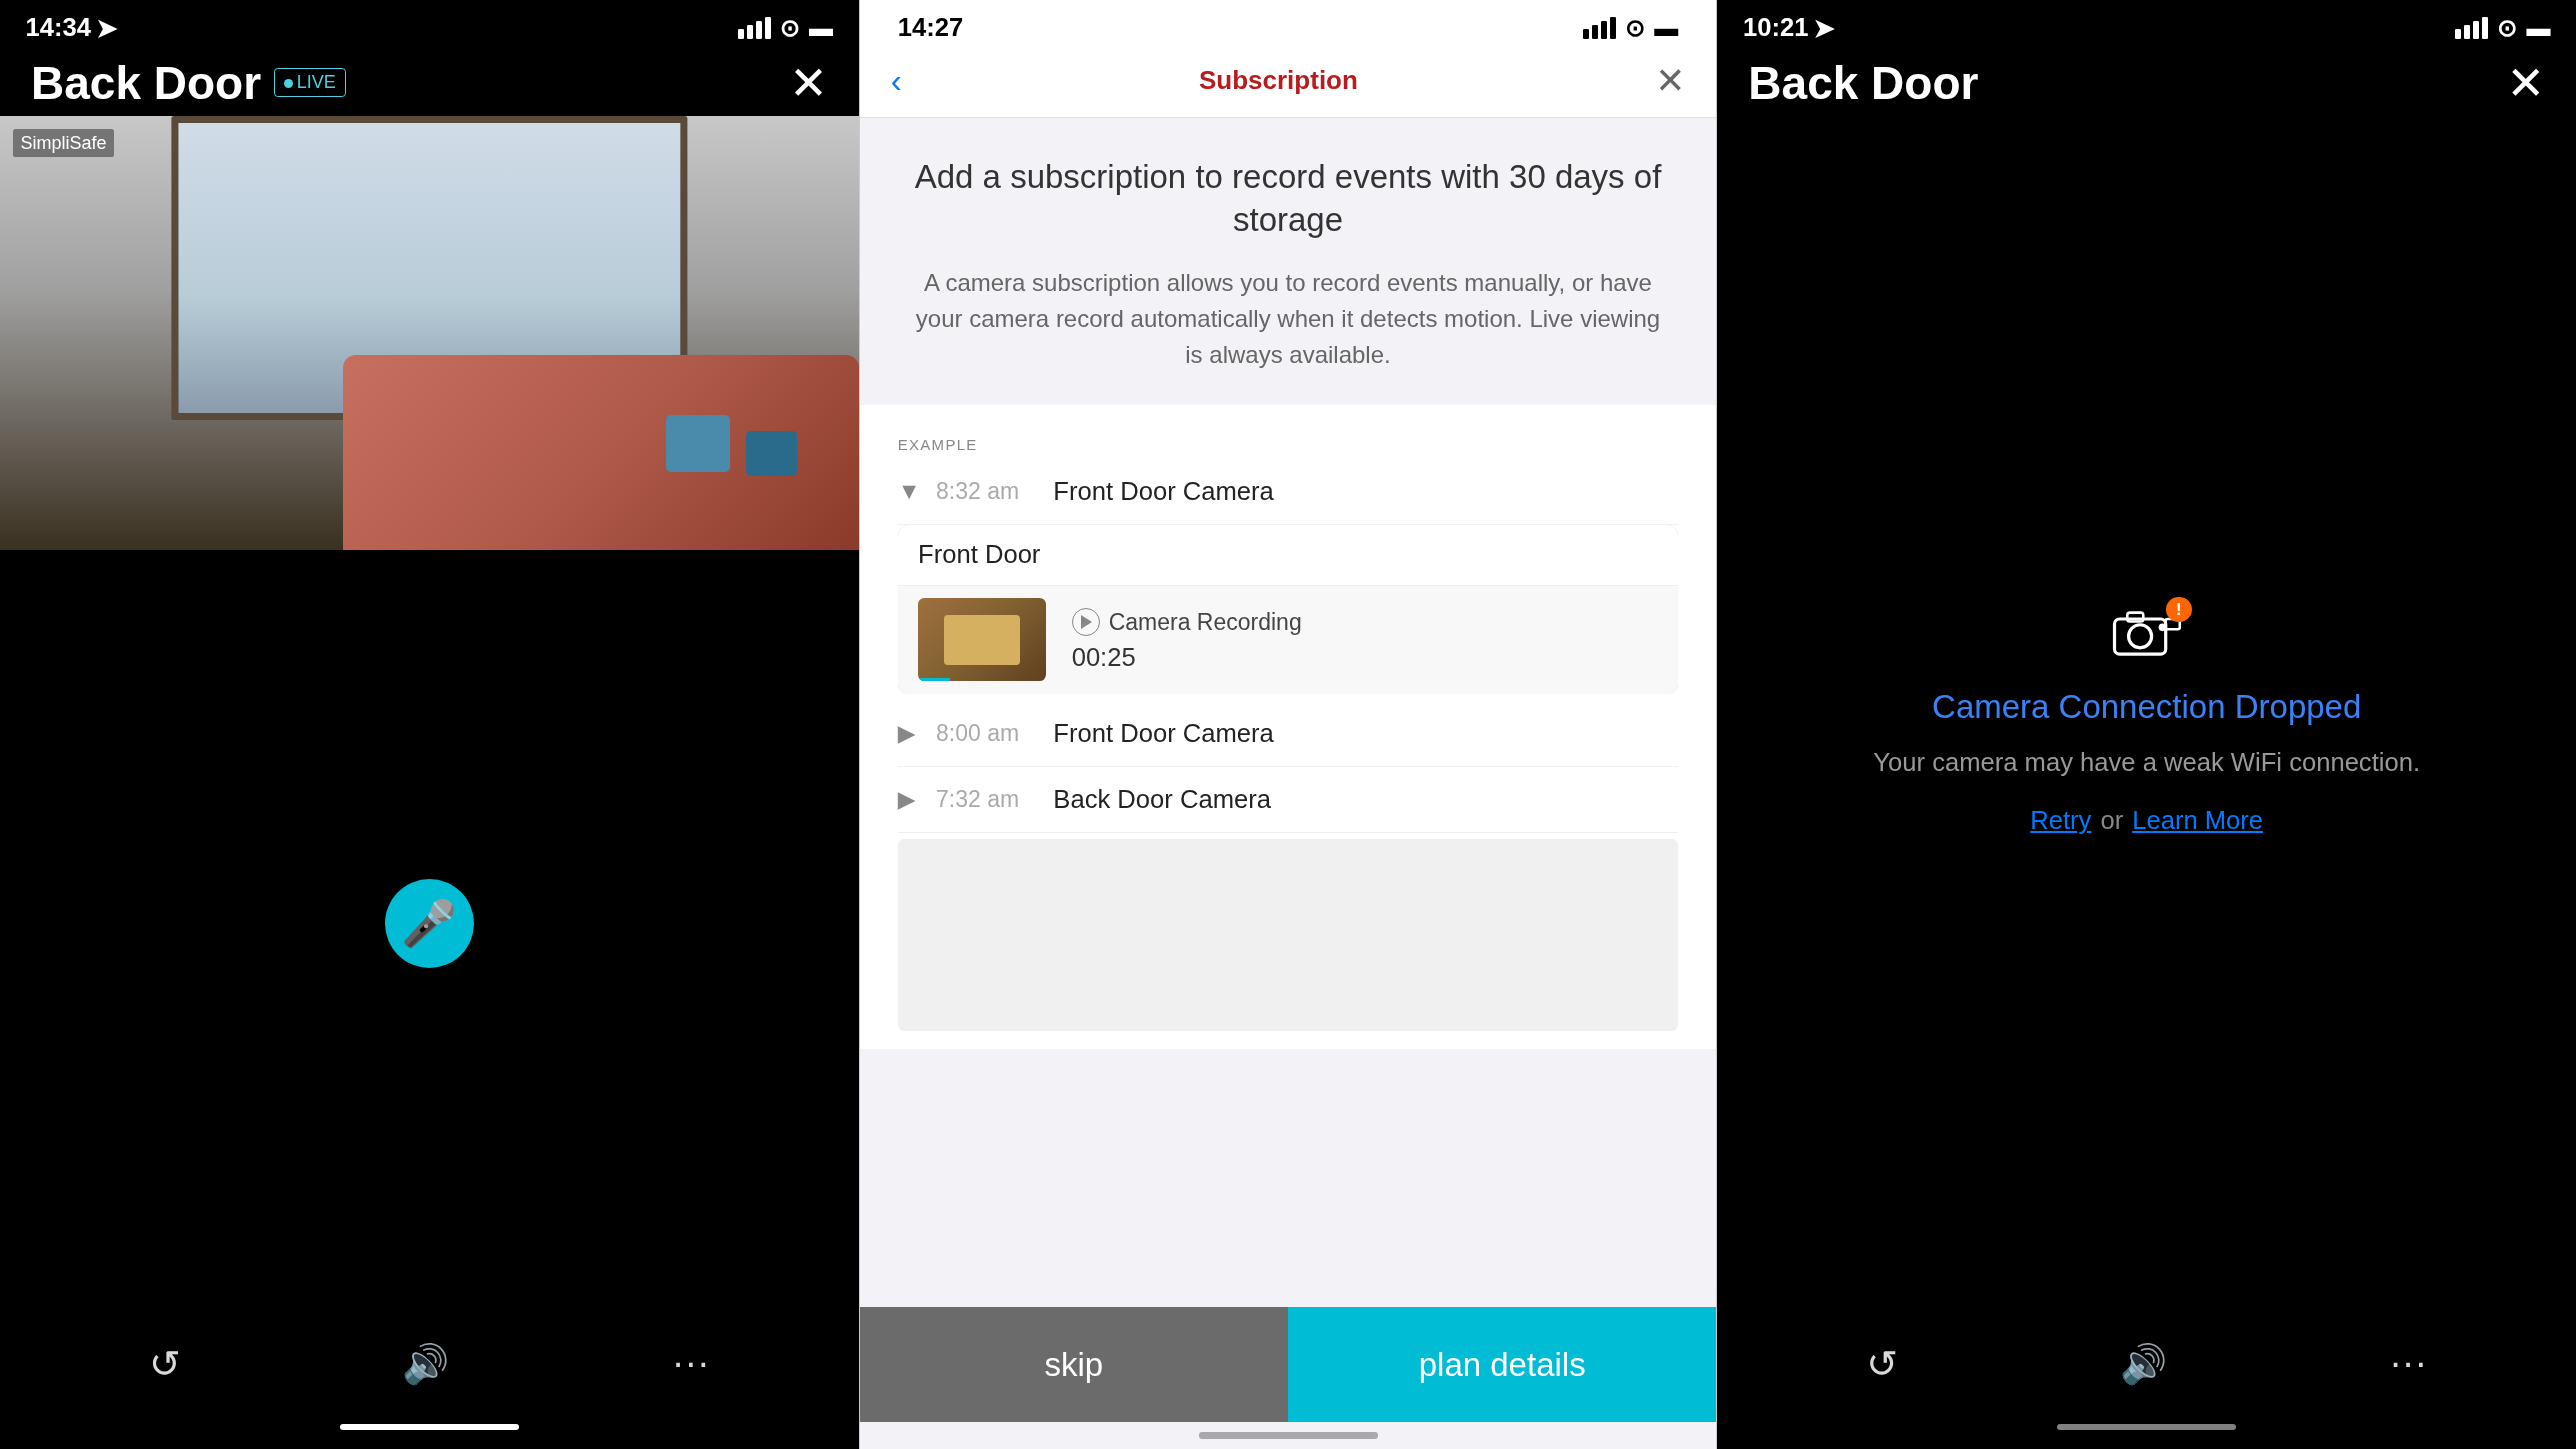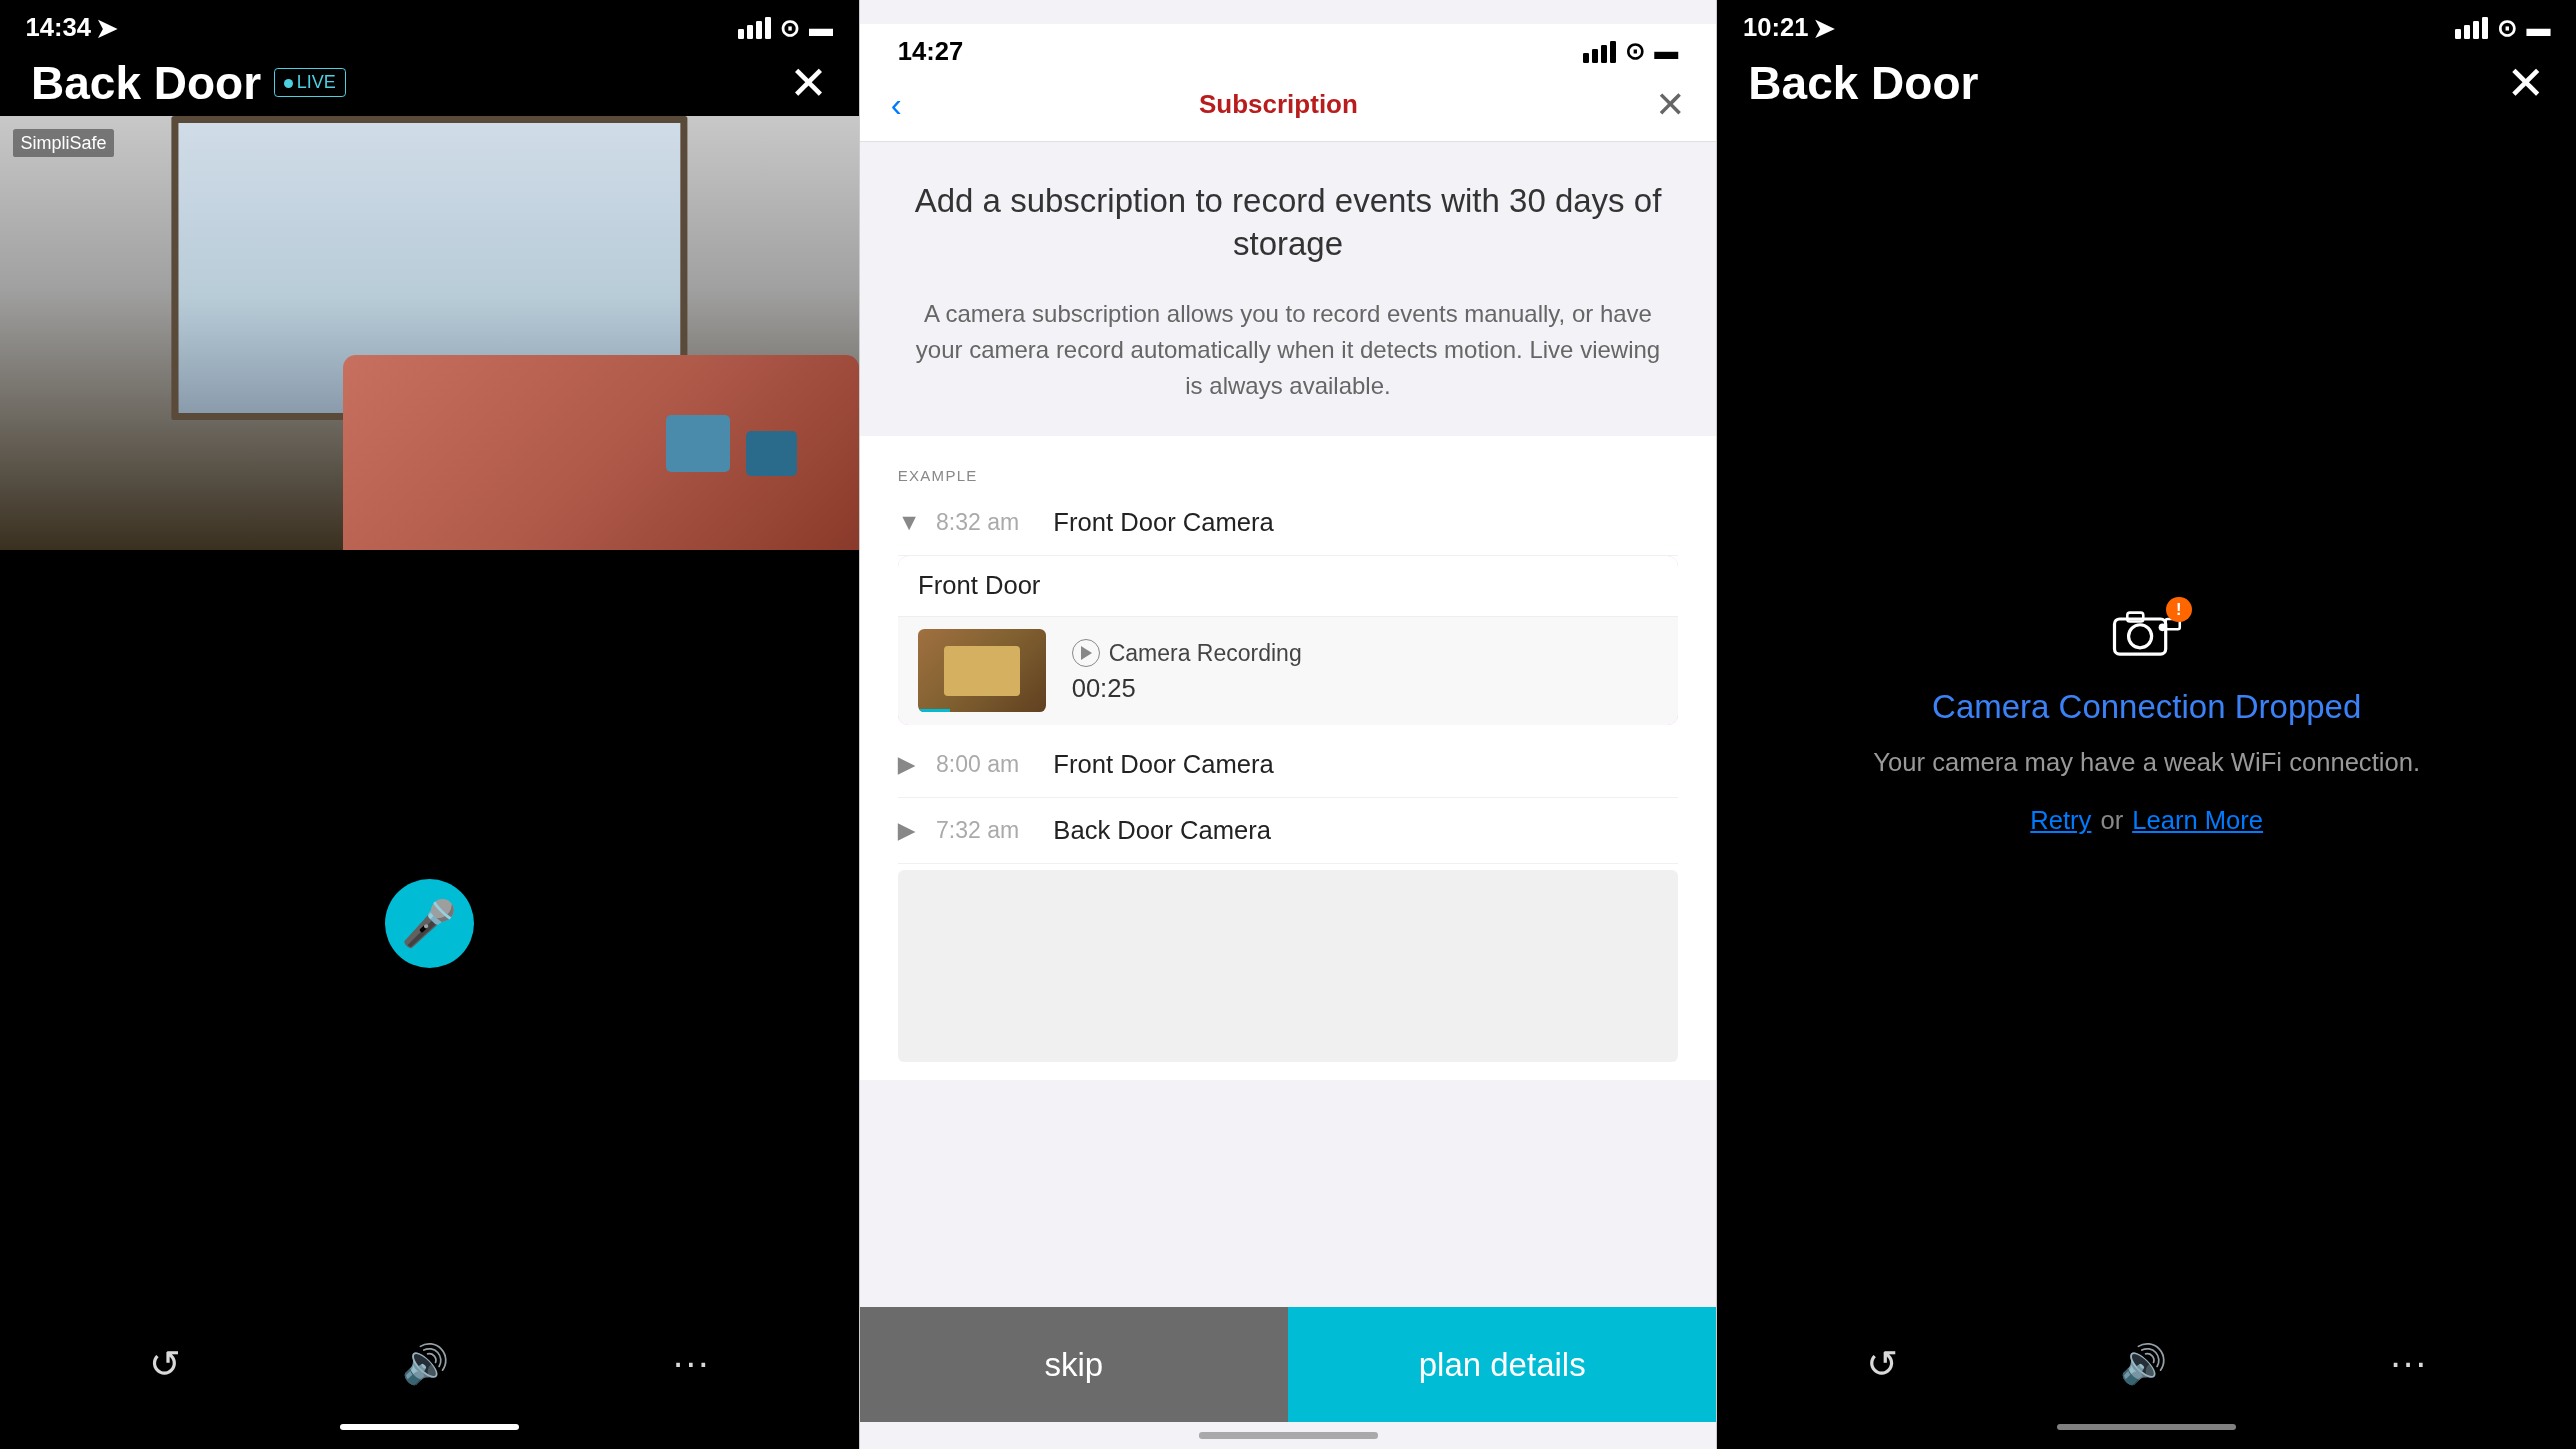--- a/index.html
+++ b/index.html
@@ -192,27 +192,26 @@
       height: 1449px;
       background: #f2f2f7;
       display: flex;
       flex-direction: column;
       border-left: 0.6px solid #ccc;
       border-right: 0.6px solid #ccc;
     }
     .panel-center .status-bar {
       display: flex;
       justify-content: space-between;
-      align-items: center;
+      align-items: flex-end;
       padding: 12.8px 38px 6.4px;
       color: #000;
       font-size: 25.6px;
       font-weight: 600;
       background: #fff;
-      margin-top: 24px;
     }
     .panel-center .nav-bar {
       display: flex;
       justify-content: space-between;
       align-items: center;
       padding: 11.5px 31px 15.3px;
       background: #fff;
       border-bottom: 0.6px solid #e0e0e0;
     }
     .panel-center .nav-bar .nav-title {
@@ -236,21 +235,21 @@
     .subscription-header {
       background: #f2f2f7;
       padding: 38px 51px 32px;
       text-align: center;
     }
     .subscription-header h2 {
       font-size: 33px;
       font-weight: 400;
       color: #333;
       line-height: 1.3;
-      margin-bottom: 30px;
+      margin-bottom: 23px;
     }
     .subscription-header p {
       font-size: 24px;
       color: #666;
       line-height: 1.5;
     }
     .example-section {
       background: #fff;
       margin: 0;
       padding: 18px 38px;

